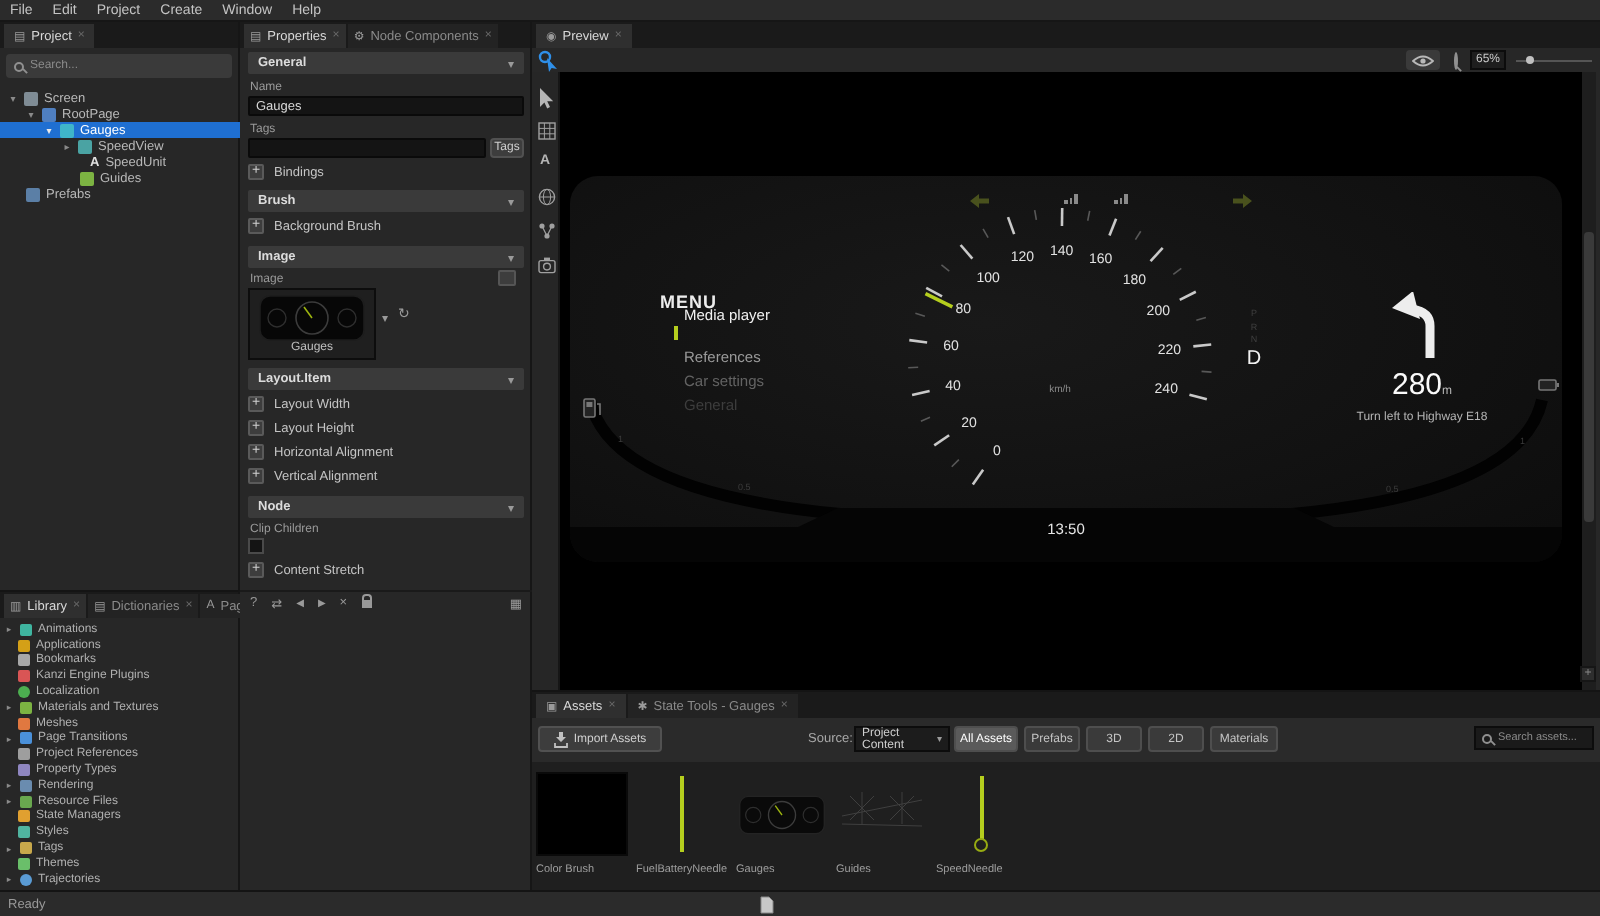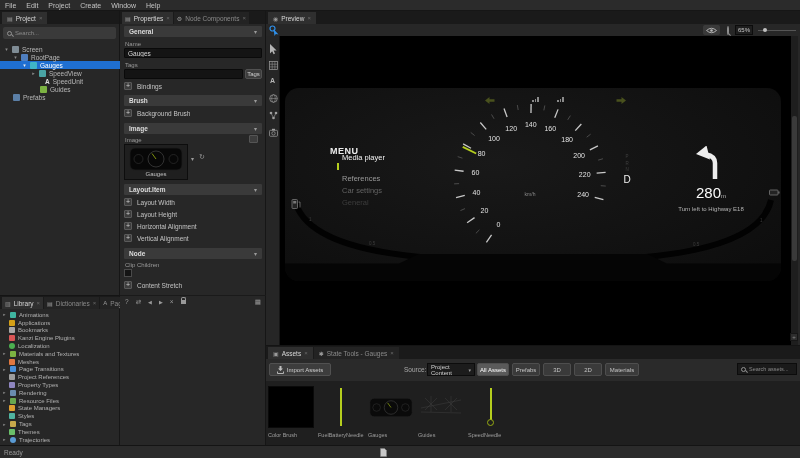--- a/index.html
+++ b/index.html
@@ -392,20 +392,21 @@
     <div class="abs" style="left:524px;top:322px;width:8px;height:8px;background:#2e2e2e;border:1px solid #161616;color:#888;font-size:6px;line-height:6px;text-align:center">+</div>
 
     <div class="abs cluster" style="left:19px;top:77px;width:496px;height:193px">
 
       <svg class="abs" style="left:0;top:0" width="496" height="193">
         <path d="M10,112 Q20,158 135,169" fill="none" stroke="#010101" stroke-width="6" opacity="0.9"></path>
         <path d="M486,112 Q476,158 361,169" fill="none" stroke="#010101" stroke-width="6" opacity="0.9"></path>
       </svg>
 
       <div class="abs" style="left:0;top:166px;width:496px;height:27px;background:#050505;border-radius:0 0 14px 14px;clip-path:polygon(0 35%,23% 35%,27% 0,73% 0,77% 35%,100% 35%,100% 100%,0 100%)"></div>
+      <div class="abs" style="left:0;top:172px;width:496px;text-align:center;font-size:7.5px;color:#e6e6e6">13:50</div>
 
       <svg class="abs" style="left:200px;top:9px" width="10" height="7">
         <polygon points="0,3.5 4.5,0 4.5,2.3 9.5,2.3 9.5,4.7 4.5,4.7 4.5,7" fill="#49511d"></polygon>
       </svg>
       <div class="abs sigbars" style="left:247px;top:9px">
         <i style="height:2px"></i>
           <i style="height:3.5px"></i>
           <i style="height:5px"></i>
       </div>
       <div class="abs sigbars" style="left:272px;top:9px">

